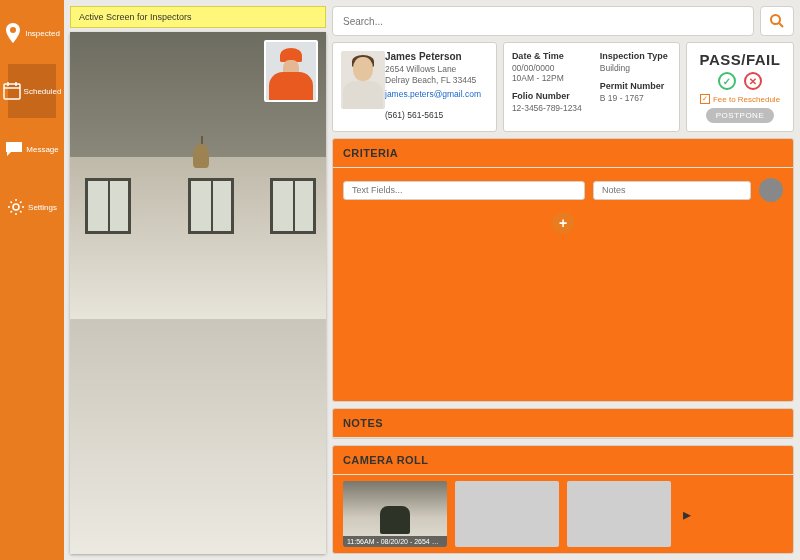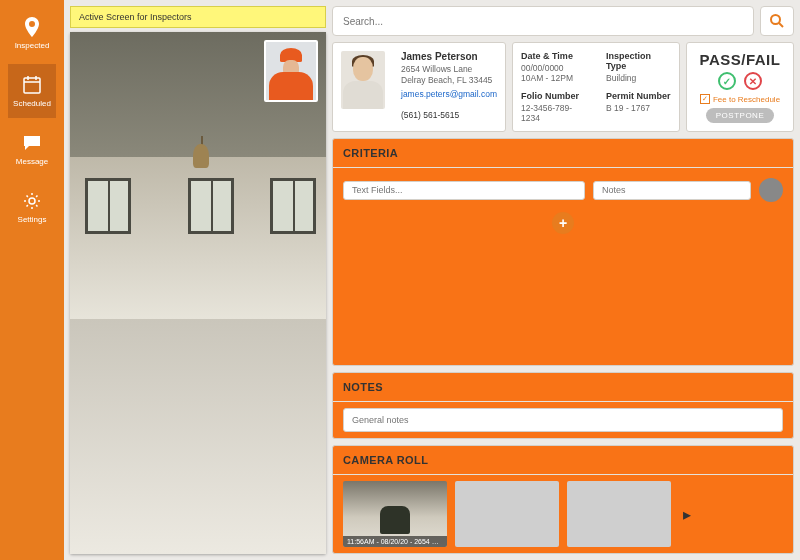--- a/index.html
+++ b/index.html
@@ -1,19 +1,19 @@
 <!DOCTYPE html>
 <html><head>
 <meta charset="utf-8">
 <style>
 *{box-sizing:border-box;margin:0;padding:0;font-family:Arial,Helvetica,sans-serif}
 body{width:800px;height:560px;background:#eceae7;overflow:hidden;font-size:10px;color:#333}
 .app{display:flex;width:100%;height:100%}
 .sidebar{width:64px;background:#e87c1e;display:flex;flex-direction:column;align-items:center;padding-top:6px;gap:4px}
-.sb-item{width:48px;height:54px;display:flex;flex-direction:column;align-items:center;justify-content:center;gap:3px;color:#fff;cursor:pointer}
+.sb-item{width:48px;height:54px;display:flex;flex-direction:row;align-items:center;justify-content:center;gap:3px;color:#fff;cursor:pointer}
 .sb-item.active{background:#c7671a}
 .sb-label{font-size:8px}
 .sb-ico{width:22px;height:22px;display:flex;align-items:center;justify-content:center}
 .main{flex:1;display:flex;padding:6px;gap:6px}
 .left-col{width:256px;display:flex;flex-direction:column}
 .banner{background:#fff77a;border:1px solid #d8cf4a;padding:5px 8px;font-size:9px;color:#333;margin-bottom:4px}
 .video{flex:1;background:linear-gradient(180deg,#9e9684 0,#bcb6a6 22%,#e7e4da 55%,#f2efe8 100%);box-shadow:0 1px 3px rgba(0,0,0,.3);position:relative;border-radius:2px}
 .ceiling{position:absolute;top:0;left:0;right:0;height:24%;background:linear-gradient(180deg,#6d6c60,#8a887a)}
 .video:before,.video:after{content:"";position:absolute}
 .video:after{bottom:0;left:0;right:0;height:45%;background:linear-gradient(180deg,#cac6bb,#ece9e1)}
@@ -39,21 +39,21 @@
 .lamp:before{content:"";position:absolute;top:0;left:50%;width:2px;height:10px;background:#6b5a3e}
 .lamp:after{content:"";position:absolute;top:8px;left:0;width:16px;height:24px;background:#9e8352;border-radius:48% 48% 20% 20%}
 .cam-btn{position:absolute;bottom:10px;left:50%;transform:translateX(-50%);width:38px;height:38px;background:#888;border-radius:50%;display:flex;align-items:center;justify-content:center;cursor:pointer}
 .cam-btn .ico{color:#e87c1e}
 .right-col{flex:1;display:flex;flex-direction:column;gap:6px;min-width:0}
 .search-row{display:flex;gap:6px;height:30px}
 .search-input{flex:1;background:#fff;border:1px solid #d4d0c9;border-radius:4px;padding:0 10px;font-size:10px;color:#999}
 .search-btn{width:34px;background:#fff;border:1px solid #d4d0c9;border-radius:4px;display:flex;align-items:center;justify-content:center;cursor:pointer}
 .info-row{display:flex;gap:6px}
 .card{background:#fff;border:1px solid #d4d0c9;border-radius:3px;padding:8px;font-size:8.5px}
-.person-card{flex:1.2;display:flex;gap:16px}
+.person-card{flex:1.2;display:flex;gap:0}
 .avatar{width:44px;height:58px;background:#e7e3dc;border-radius:2px;position:relative;overflow:hidden;flex-shrink:0}
 .avatar .head{position:absolute;top:6px;left:50%;transform:translateX(-50%);width:20px;height:24px;background:#e5c4a0;border-radius:46%}
 .avatar .hair{position:absolute;top:4px;left:50%;transform:translateX(-50%);width:22px;height:12px;background:#5a3f26;border-radius:50% 50% 10% 10%}
 .avatar .torso{position:absolute;bottom:0;left:50%;transform:translateX(-50%);width:40px;height:28px;background:#e0dcd4;border-radius:12px 12px 0 0}
 .pinfo{display:flex;flex-direction:column;gap:1px}
 .pname{font-weight:bold;font-size:10px;margin-bottom:1px}
 .paddr{color:#666}
 .pemail{color:#1b66c9;margin-top:3px;cursor:pointer}
 .pphone{margin-top:10px}
 .meta-card{flex:1.3;display:flex;gap:18px}
@@ -251,23 +251,20 @@
           <div class="add-row">
             <div class="add-btn">
               <span>+</span>
             </div>
           </div>
         </div>
       </div>
 
       <div class="section notes-sec">
         <div class="sec-hdr">NOTES</div>
-        <div class="sec-body">
-          <input class="notes-input" placeholder="General notes" style="">
-        </div>
       </div>
 
       <div class="section camera-sec">
         <div class="sec-hdr">CAMERA ROLL</div>
         <div class="sec-body">
           <div class="roll-item first">
             <div class="roll-cap">11:56AM - 08/20/20 - 2654 Willows Lane...</div>
           </div>
           <div class="roll-item"></div>
           <div class="roll-item"></div>

